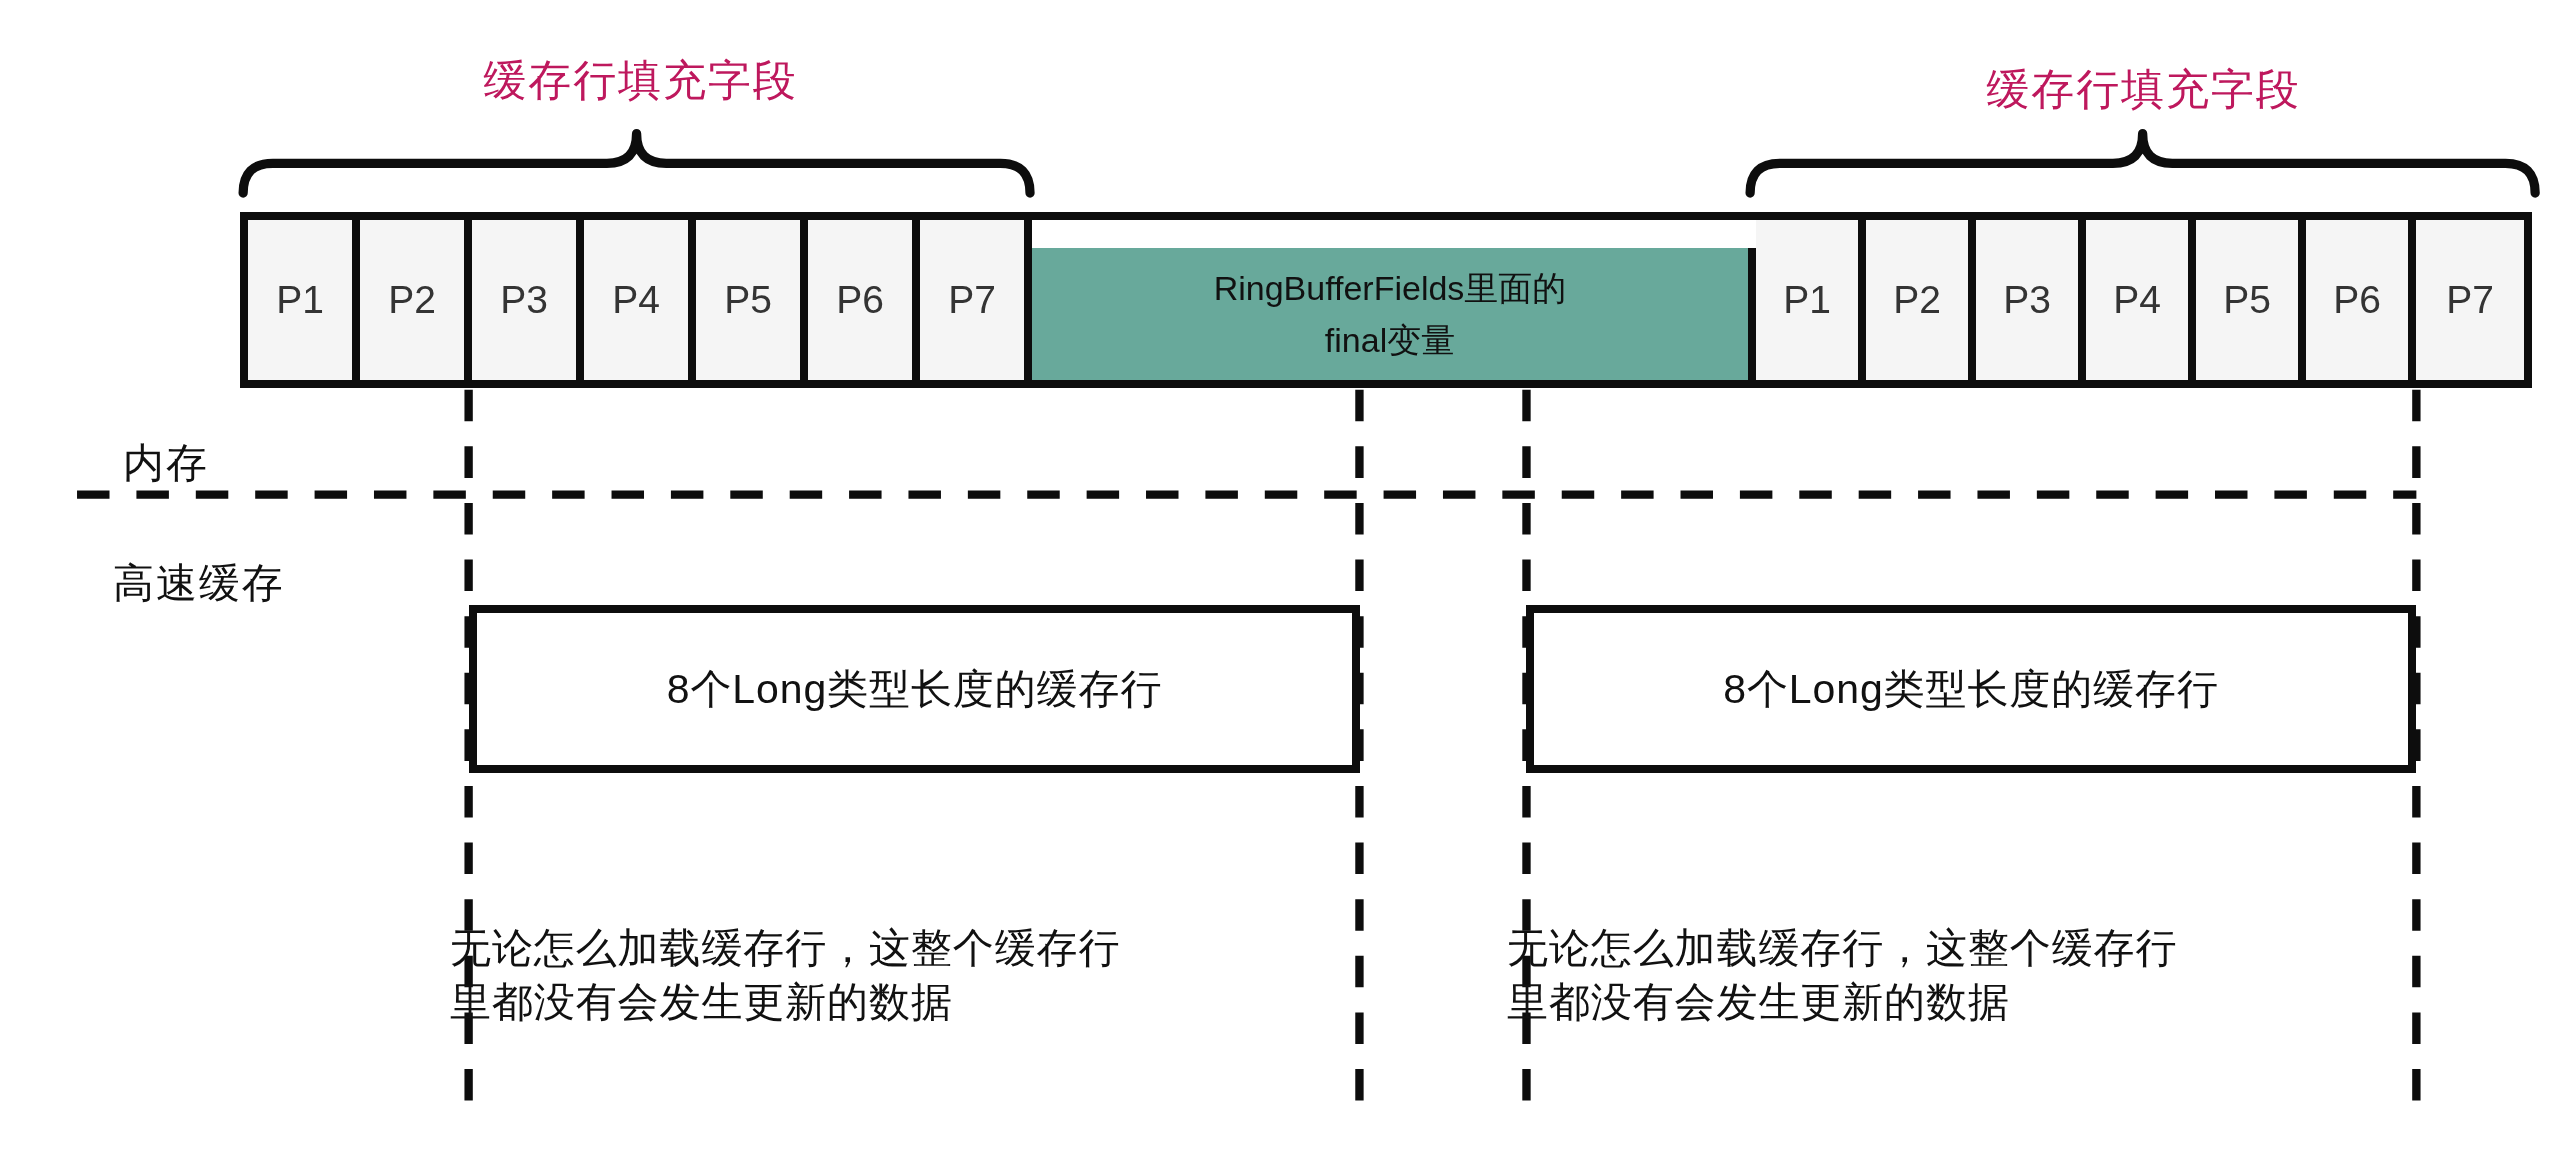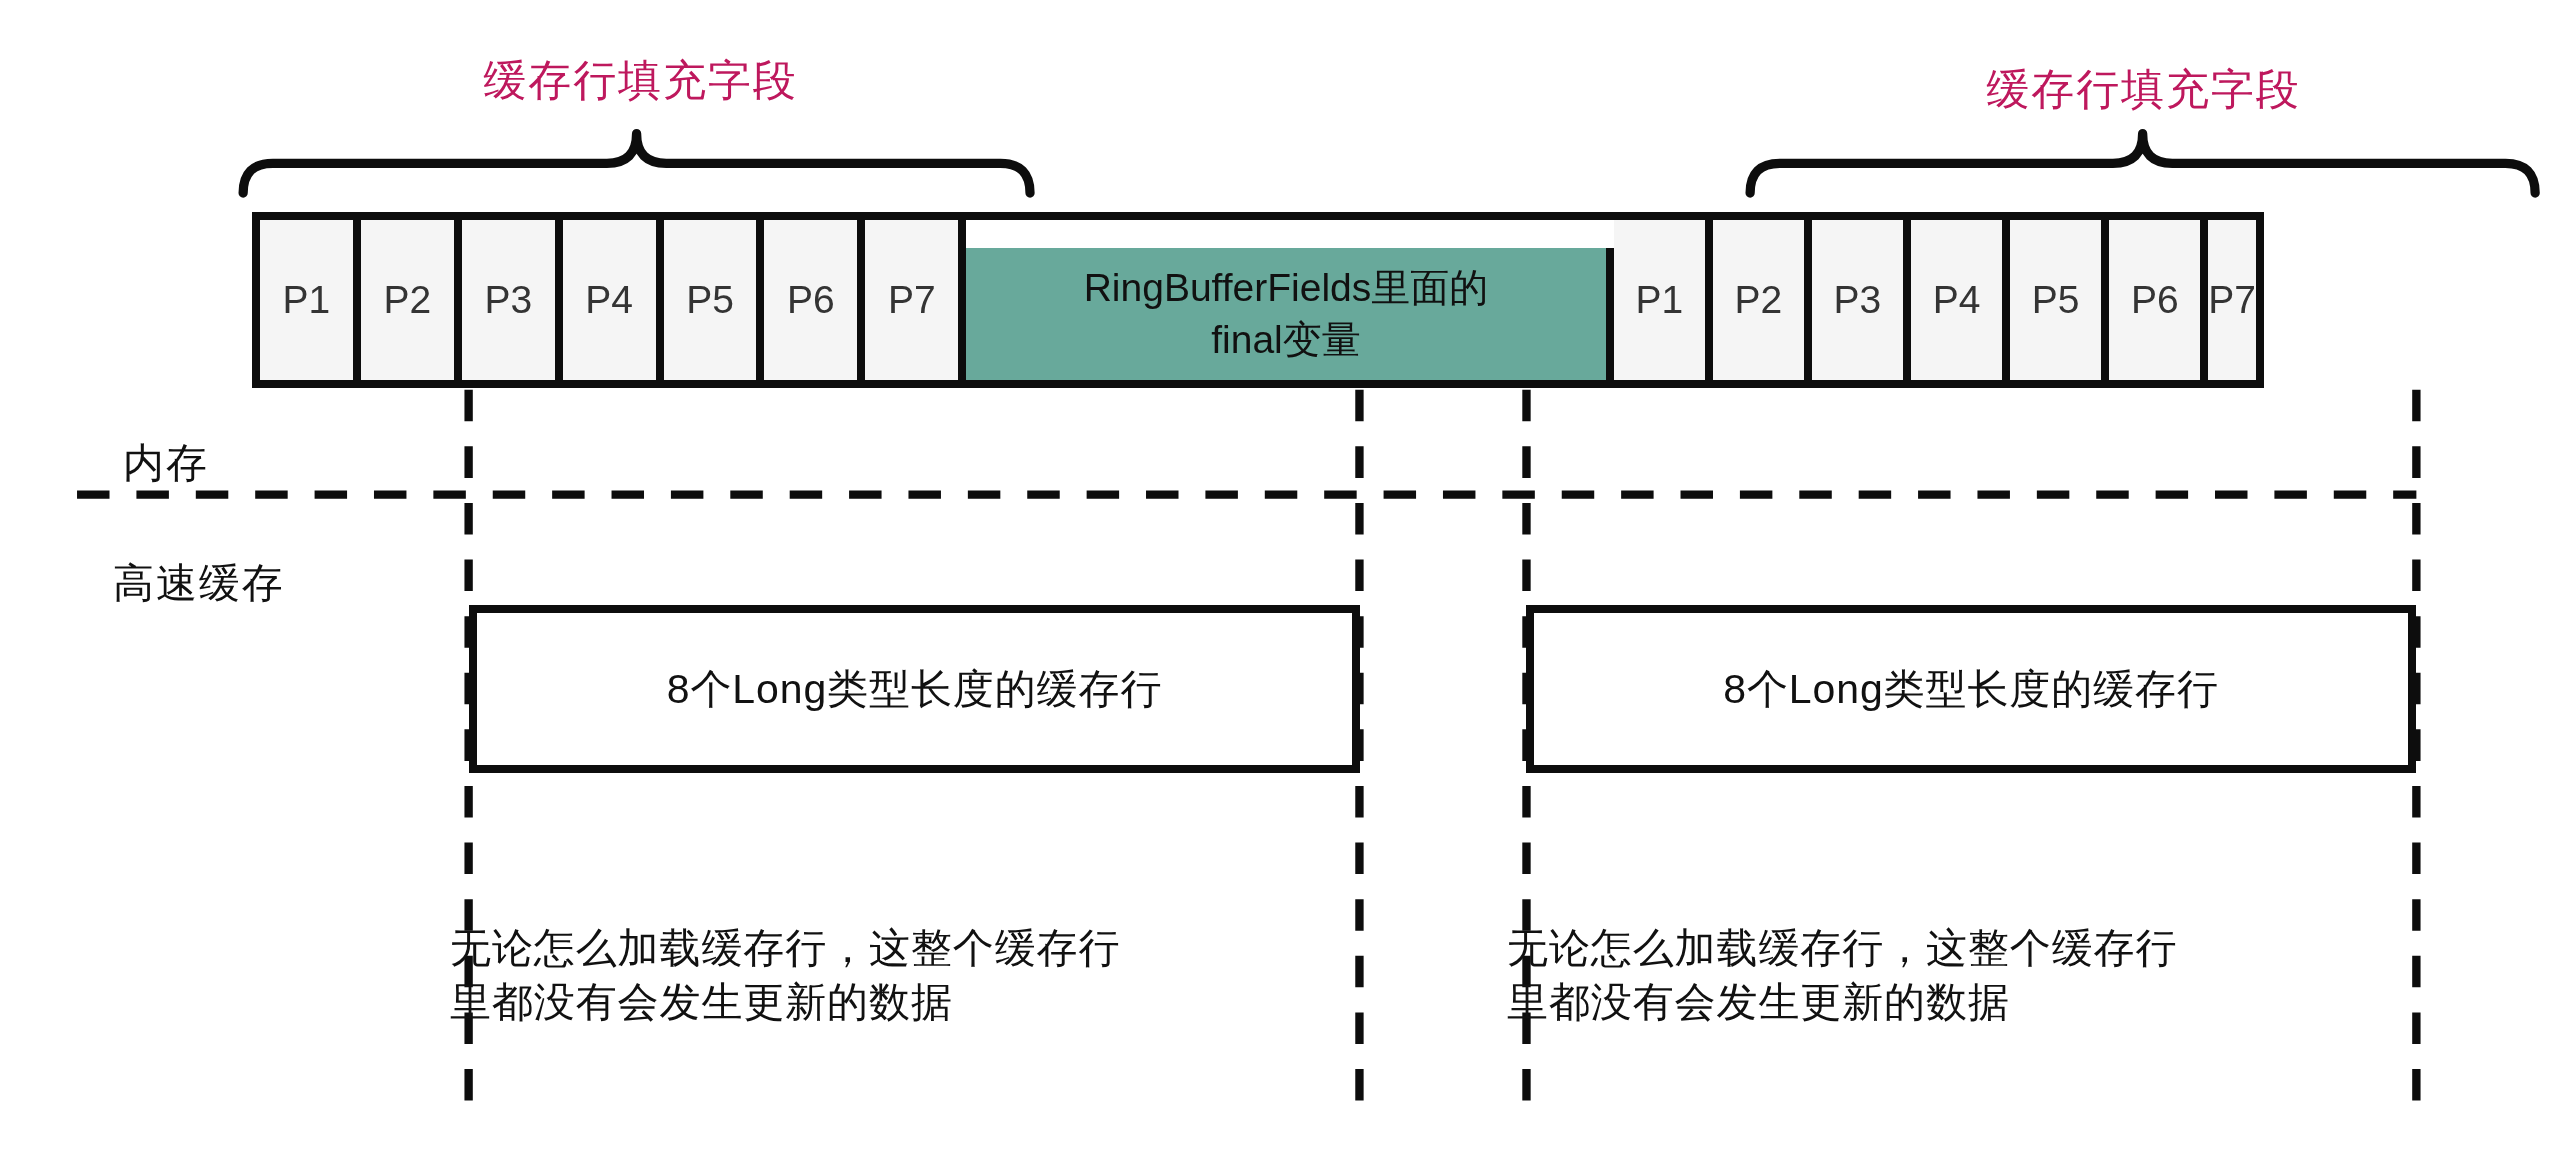--- a/index.html
+++ b/index.html
@@ -8,34 +8,34 @@
     font-family:"Liberation Sans","DejaVu Sans",sans-serif;overflow:hidden;
   }
   .overlay{position:absolute;left:0;top:0;width:2576px;height:1159px;}
   .toplabel{
     position:absolute;width:557px;text-align:center;
     font-size:43px;color:#be185d;letter-spacing:1.9px;
   }
   .toplabel.tl-left{left:362px;top:52px;}
   .toplabel.tl-right{left:1865px;top:61px;}
   .memrow{
-    position:absolute;left:252px;top:212px;width:2012px;height:176px;
+    position:absolute;left:240px;top:212px;width:2292px;height:176px;
     border:8.4px solid #0d0d0d;box-sizing:border-box;display:flex;background:#fff;
   }
   .cell{
     box-sizing:border-box;border-right:8.4px solid #0d0d0d;background:#f5f5f5;
     display:flex;align-items:center;justify-content:center;
     font-size:39px;color:#343434;
   }
   .cell.pl{width:112px;}
   .cell.pr{width:110px;}
   .cell.pr-last{flex:1;border-right:none;}
   .cell.final{
     width:724px;background:#68a99b;color:#111;
-    font-size:39px;line-height:52px;text-align:center;white-space:pre-line;margin-top:28px;
+    font-size:34px;line-height:52px;text-align:center;white-space:pre-line;margin-top:28px;
   }
   .sidelabel{position:absolute;font-size:41px;color:#111;letter-spacing:1.9px;}
   .sidelabel.mem{left:123px;top:436px;}
   .sidelabel.cache{left:113px;top:556px;}
   .cacherect{
     position:absolute;top:605px;height:168px;border:8.4px solid #0d0d0d;
     box-sizing:border-box;background:#ffffff;display:flex;align-items:center;
     justify-content:center;font-size:41px;color:#111;letter-spacing:0.9px;
   }
   .cacherect.cr-left{left:469px;width:891px;}

